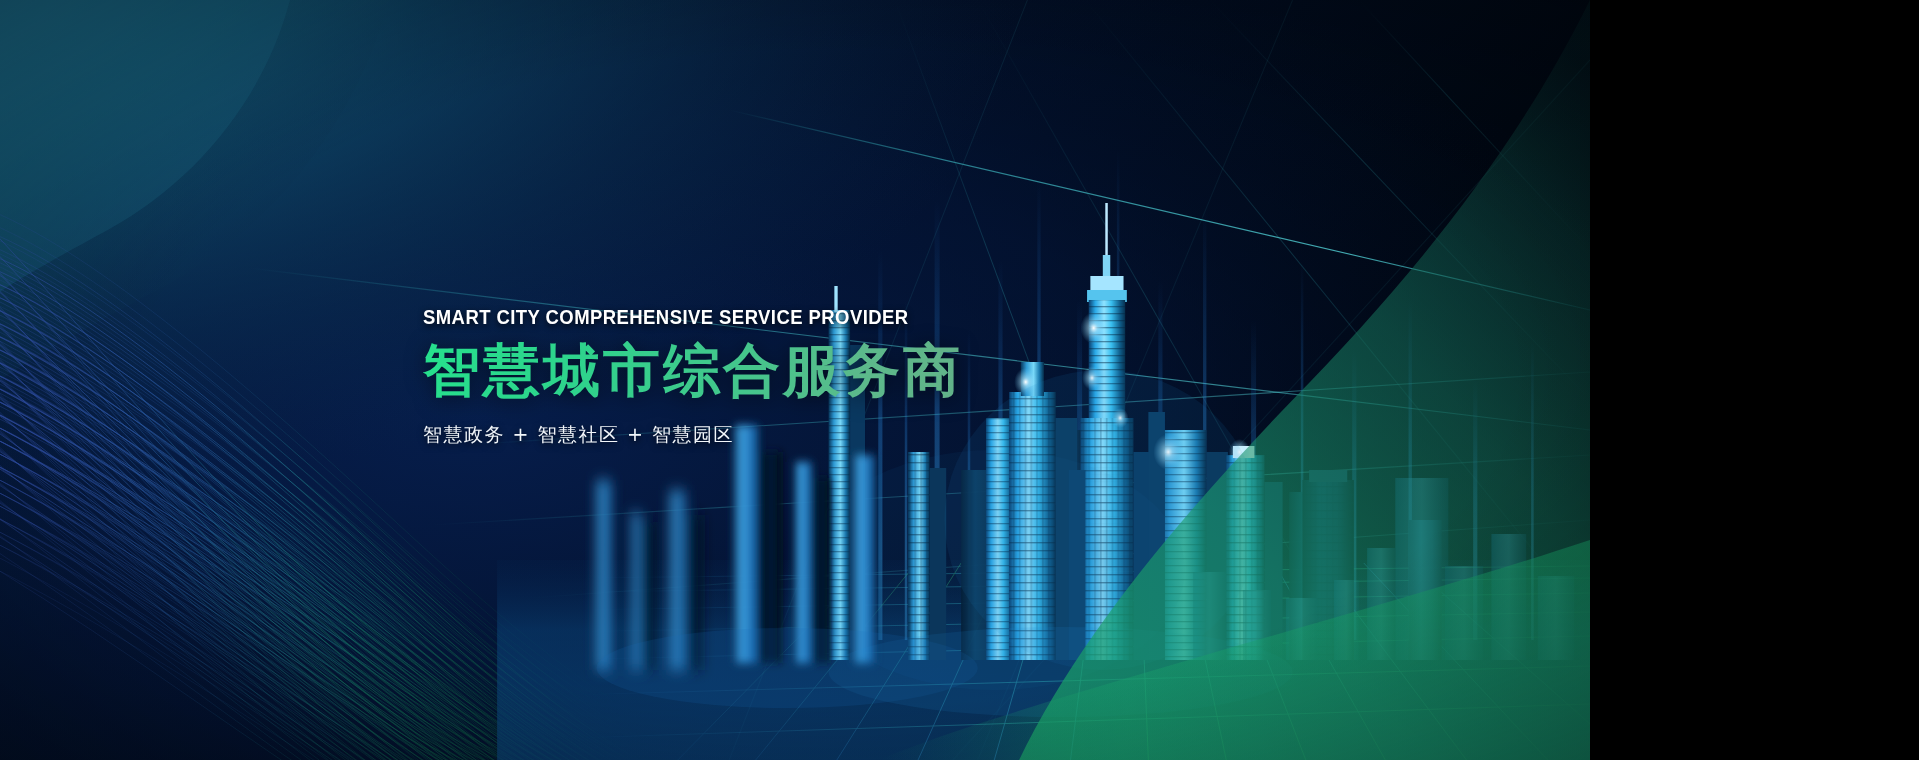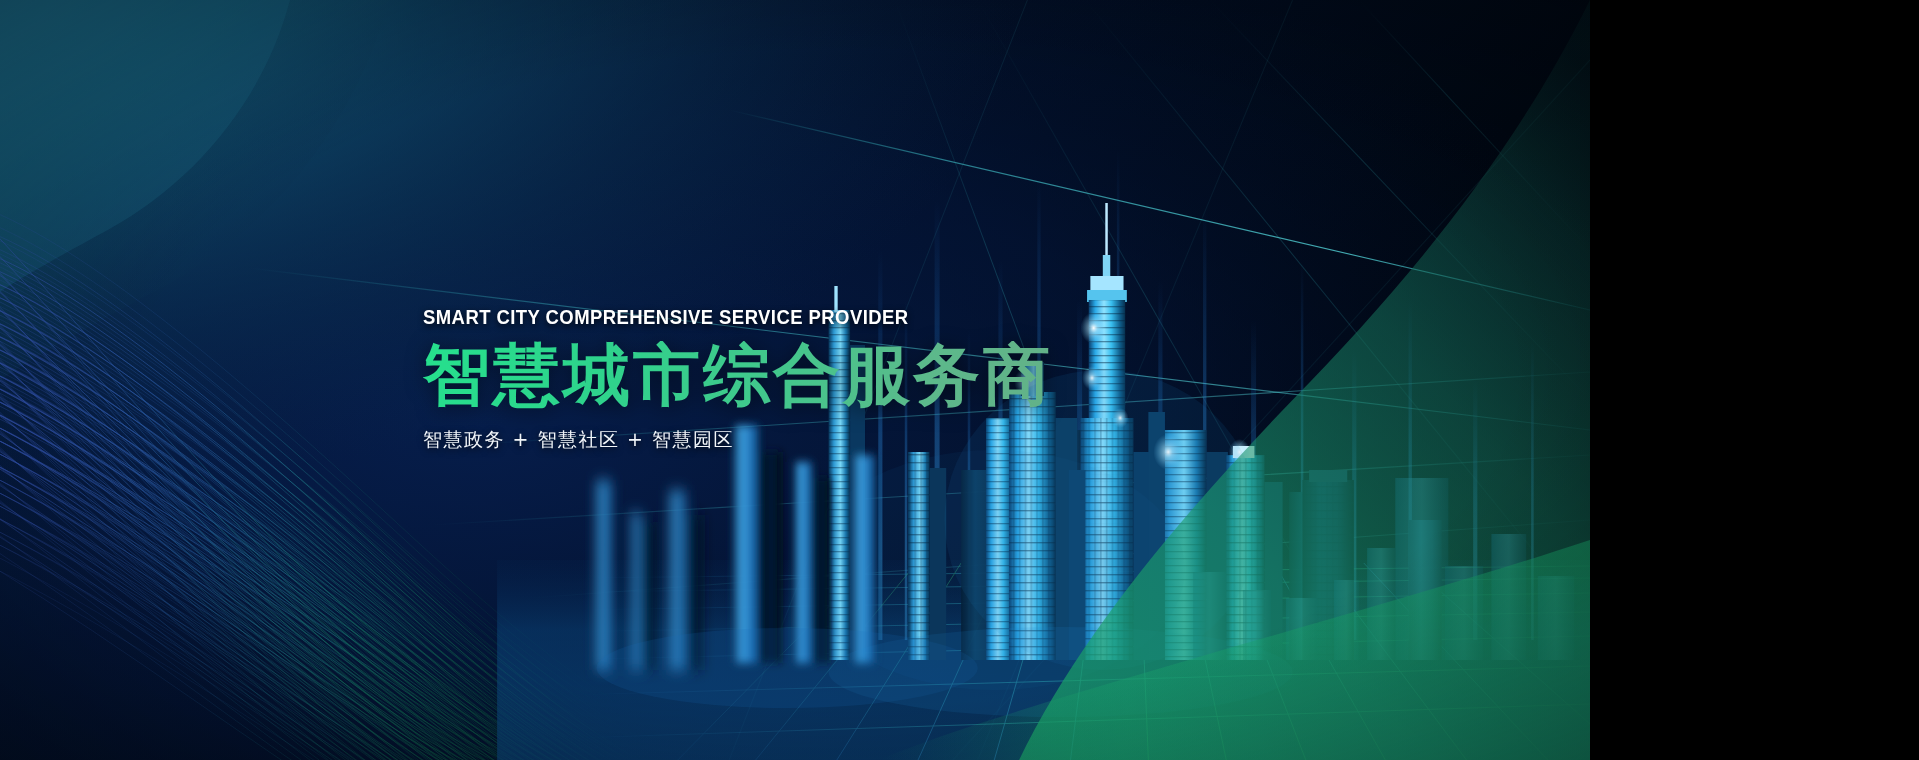--- a/index.html
+++ b/index.html
@@ -29,33 +29,33 @@
     transform:scaleX(.88);
     transform-origin:left center;
     white-space:nowrap;
     text-shadow:0 2px 7px rgba(0,0,0,.85);
     line-height:1.1;
   }
   #headline{
     margin-top:13px;
     font-family:"DejaVu Sans","Liberation Sans",sans-serif;
     font-weight:bold;
-    font-size:67px;
+    font-size:57px;
     line-height:1.04;
     letter-spacing:3px;
     white-space:nowrap;
     background:linear-gradient(95deg,#26e08d 0%,#2ed38c 28%,#44c68c 58%,#5cb98b 80%,#63b188 100%);
     -webkit-background-clip:text;
     background-clip:text;
     color:transparent;
     -webkit-text-fill-color:transparent;
     filter:drop-shadow(0 3px 10px rgba(0,0,0,.55));
   }
   #subhead{
-    margin-top:16px;
+    margin-top:22px;
     font-family:"DejaVu Sans","Liberation Sans",sans-serif;
     font-size:19px;
     letter-spacing:1.5px;
     color:#f2f6fa;
     white-space:nowrap;
     text-shadow:0 2px 7px rgba(0,0,0,.8);
   }
 </style>
 </head>
 <body>

